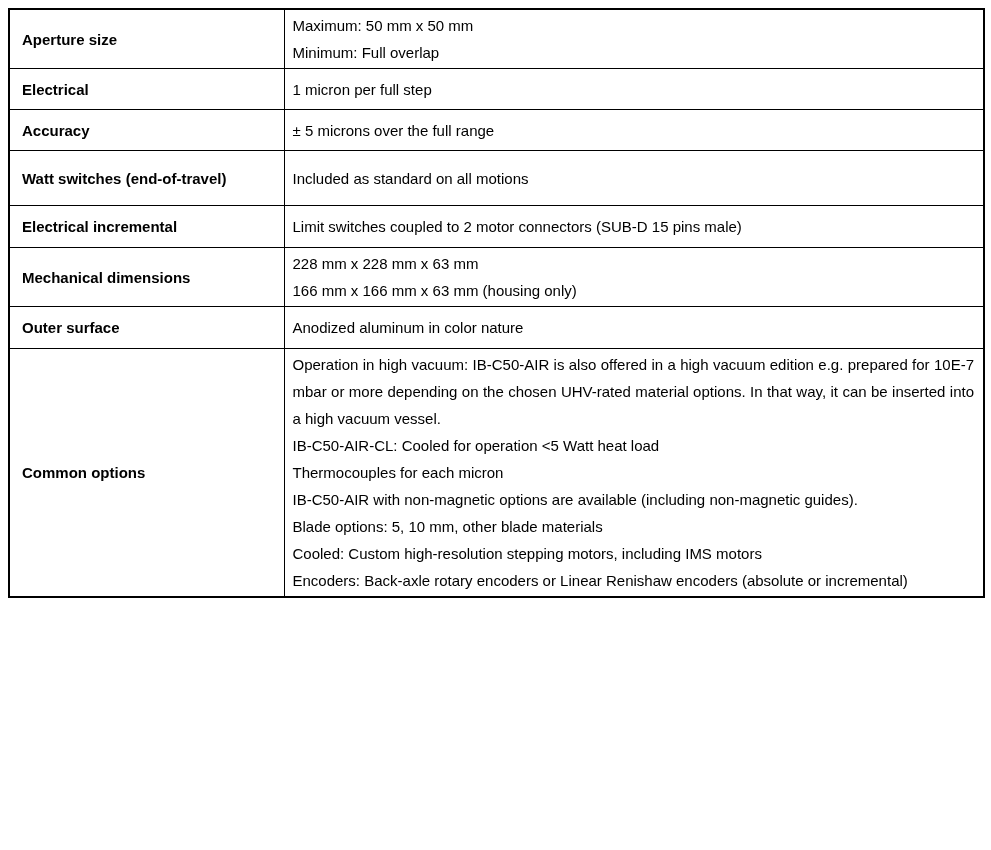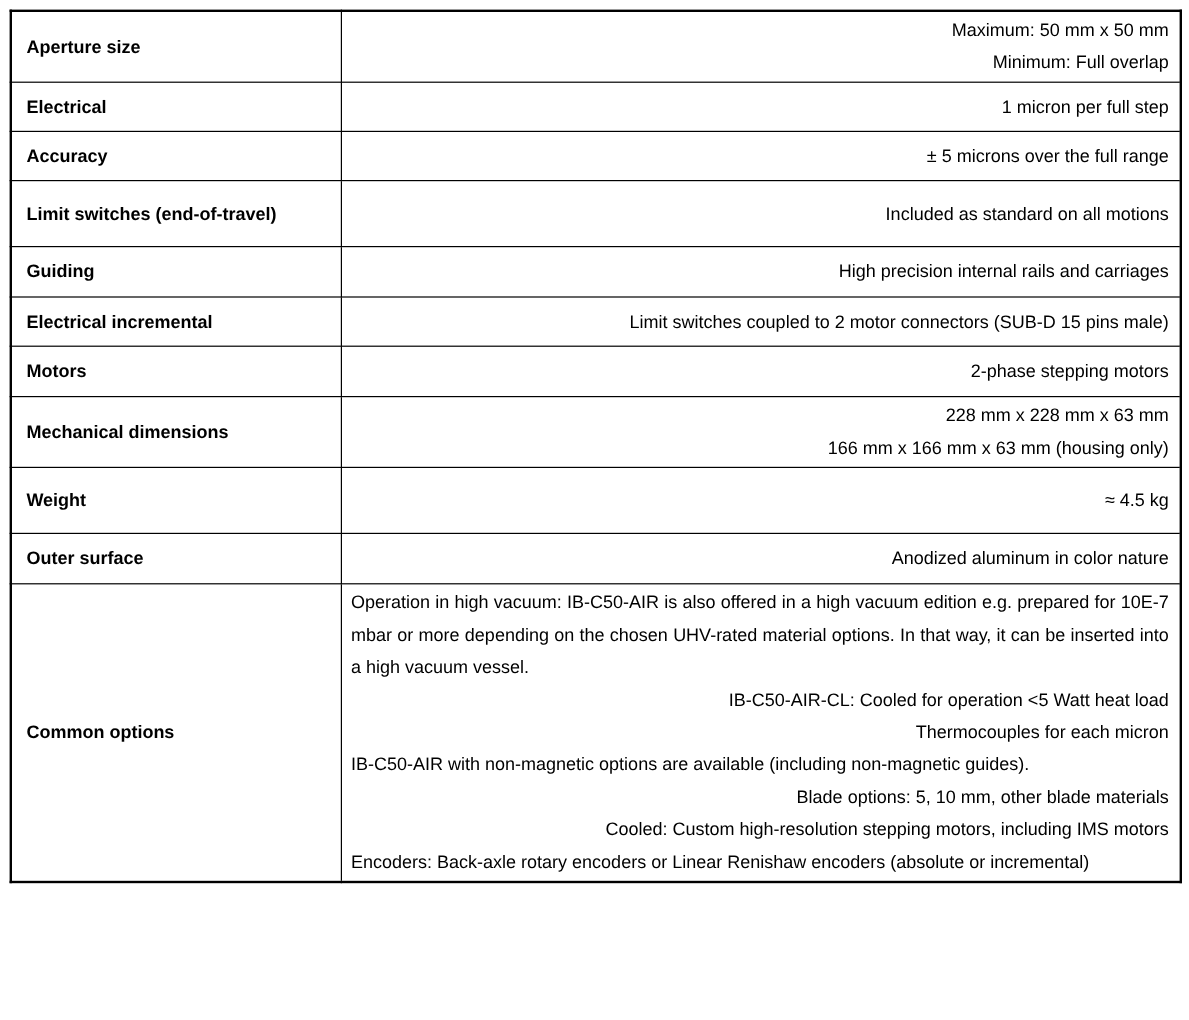--- a/index.html
+++ b/index.html
@@ -33,21 +33,21 @@
   td.label-cell {
     width: 275px;
     font-weight: 700;
     padding: 2px 6px 2px 12px;
   }
   td.value-cell {
     padding: 2px 9px 2px 8px;
   }
   td.value-cell p {
     margin: 0;
-    text-align: right;
+    text-align: left;
   }
   td.value-cell p.justify {
     text-align: justify;
     text-justify: inter-word;
   }
   
   tr.spec-row { height: 41px; }
   tr.spec-row:nth-child(1),
   tr.spec-row:nth-child(4),
   tr.spec-row:nth-child(9) { height: 55px; }
@@ -86,73 +86,49 @@
       <span>Accuracy</span>
     </td>
     <td class="value-cell">
             <p>± 5 microns over the full range</p>
           </td>
   </tr>
 
 
   <tr class="spec-row">
     <td class="label-cell">
-      <span>Limit switches (end-of-travel)</span>
+      <span>Watt switches (end-of-travel)</span>
     </td>
     <td class="value-cell">
             <p>Included as standard on all motions</p>
           </td>
   </tr>
 
-  <tr class="spec-row">
-    <td class="label-cell">
-      <span>Guiding</span>
-    </td>
-    <td class="value-cell">
-            <p>High precision internal rails and carriages</p>
-          </td>
-  </tr>
 
   <tr class="spec-row">
     <td class="label-cell">
       <span>Electrical incremental</span>
     </td>
     <td class="value-cell">
             <p>Limit switches coupled to 2 motor connectors (SUB-D 15 pins male)</p>
           </td>
   </tr>
 
-  <tr class="spec-row">
-    <td class="label-cell">
-      <span>Motors</span>
-    </td>
-    <td class="value-cell">
-            <p>2-phase stepping motors</p>
-          </td>
-  </tr>
 
   <tr class="spec-row">
     <td class="label-cell">
       <span>Mechanical dimensions</span>
     </td>
     <td class="value-cell">
             <p>228 mm x 228 mm x 63 mm</p>
             <p>166 mm x 166 mm x 63 mm (housing only)</p>
           </td>
   </tr>
 
 
-  <tr class="spec-row">
-    <td class="label-cell">
-      <span>Weight</span>
-    </td>
-    <td class="value-cell">
-            <p>≈ 4.5 kg</p>
-          </td>
-  </tr>
 
   <tr class="spec-row">
     <td class="label-cell">
       <span>Outer surface</span>
     </td>
     <td class="value-cell">
             <p>Anodized aluminum in color nature</p>
           </td>
   </tr>
 

